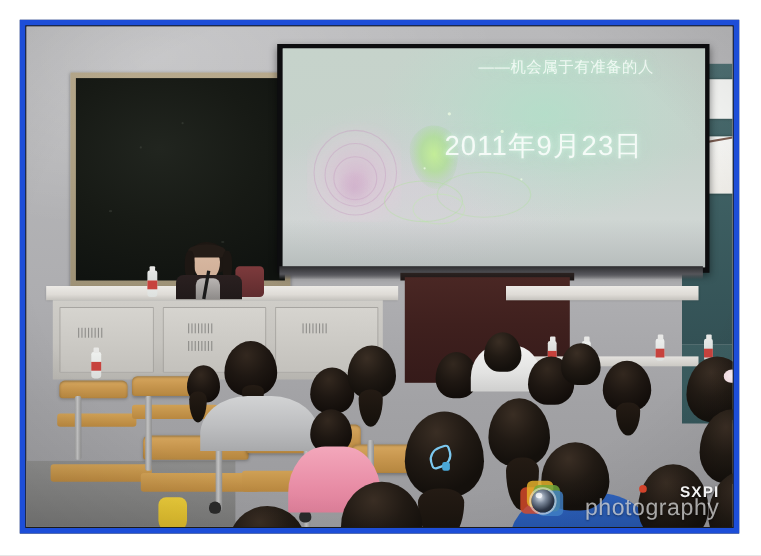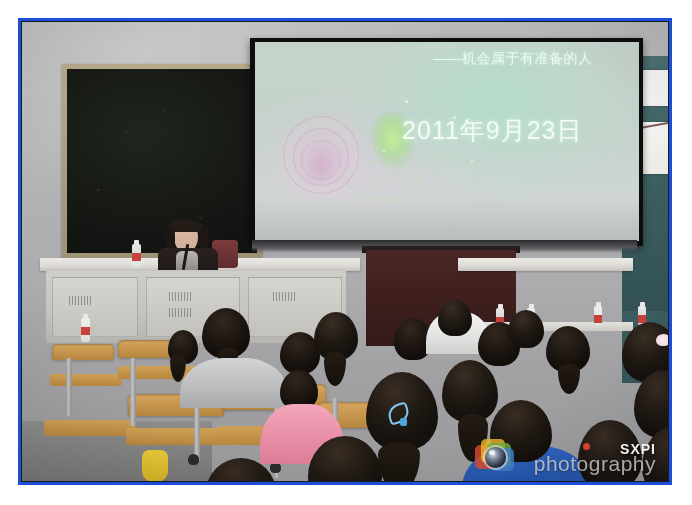--- a/index.html
+++ b/index.html
@@ -12,21 +12,21 @@
   
   #photo-frame{
     position:absolute;left:0;top:0;width:692px;height:505px;
     background:#ffffff;
     box-sizing:border-box;
     padding:18px 20px 20px 18px;
   }
   #photo-border{
     position:relative;width:100%;height:100%;
     box-sizing:border-box;
-    border:3px solid #1d4ed8;
+    border:5px solid #1d4ed8;
     background:#1a1a1a;
     overflow:hidden;
   }
   #photo{
     position:absolute;inset:1px;
     overflow:hidden;
     background:#9a9a9c;
   }
 
   

